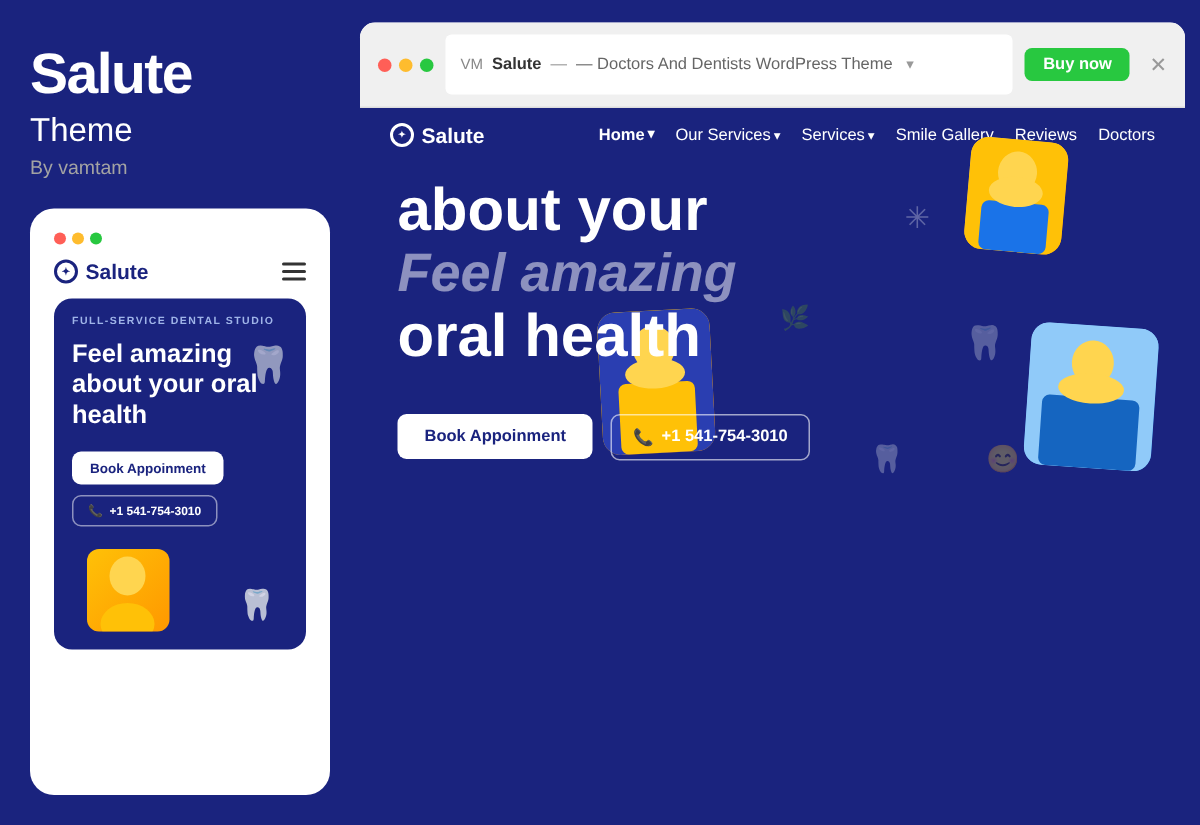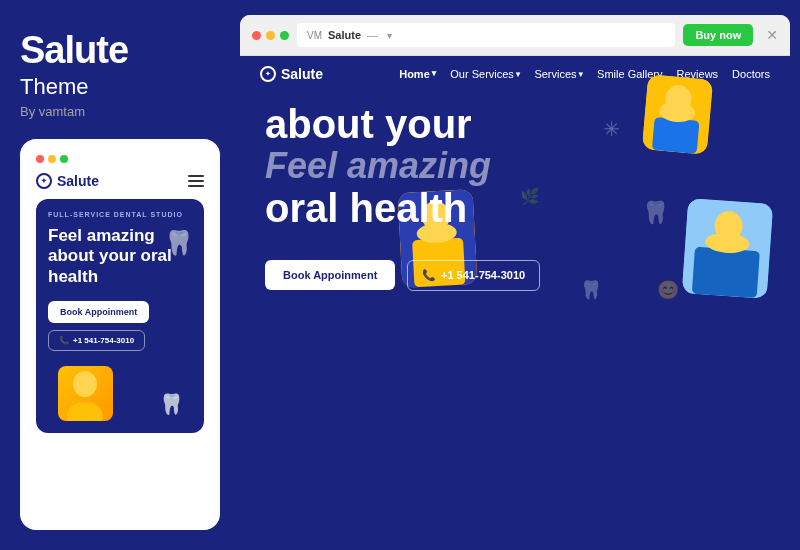--- a/index.html
+++ b/index.html
@@ -240,21 +240,21 @@
     .browser-address-bar {
       flex: 1;
       background: #fff;
       border-radius: 4px;
       padding: 4px 10px;
       display: flex;
       align-items: center;
       gap: 6px;
       font-size: 11px;
       color: #555;
-      height: 24px;
+      height: 40px;
     }
 
     .browser-site-name {
       font-weight: 700;
       color: #333;
     }
 
     .browser-separator {
       color: #999;
     }
@@ -541,20 +541,21 @@
   <div class="browser-chrome">
     <div class="browser-dots">
       <div class="browser-dot" style="background:#ff5f57"></div>
       <div class="browser-dot" style="background:#febc2e"></div>
       <div class="browser-dot" style="background:#28c840"></div>
     </div>
     <div class="browser-address-bar">
       <span style="color:#888;font-size:10px">VM</span>
       <span class="browser-site-name">Salute</span>
       <span class="browser-separator">—</span>
+      <span class="browser-path">— Doctors And Dentists WordPress Theme</span>
       <span style="color:#999;font-size:10px;margin-left:3px">▾</span>
     </div>
     <button class="browser-buy-btn">Buy now</button>
     <span class="browser-close">✕</span>
   </div>
 
   <div class="website-content">
 
     <div class="website-nav">
       <div class="website-logo-wrap">

